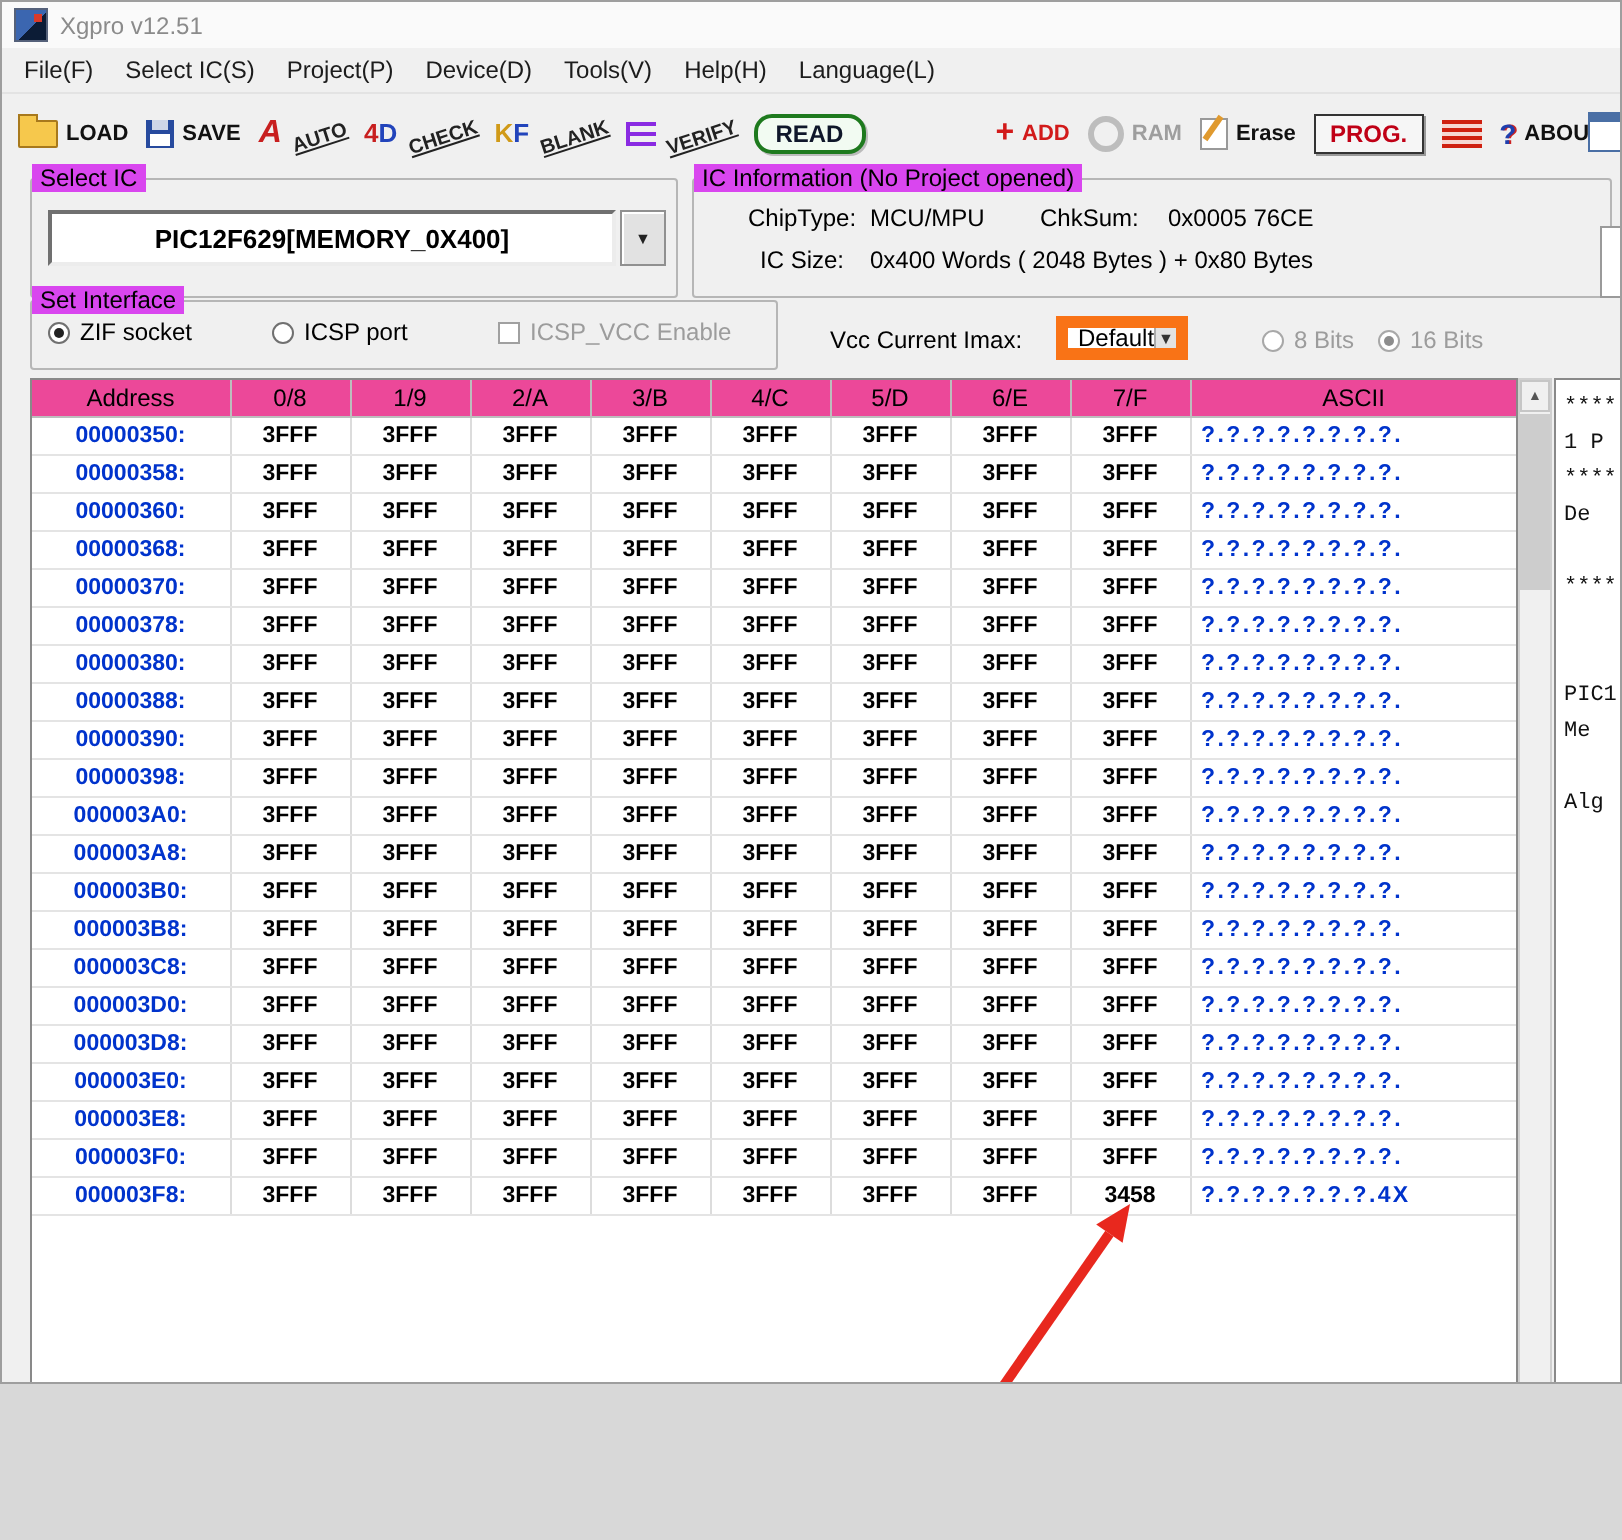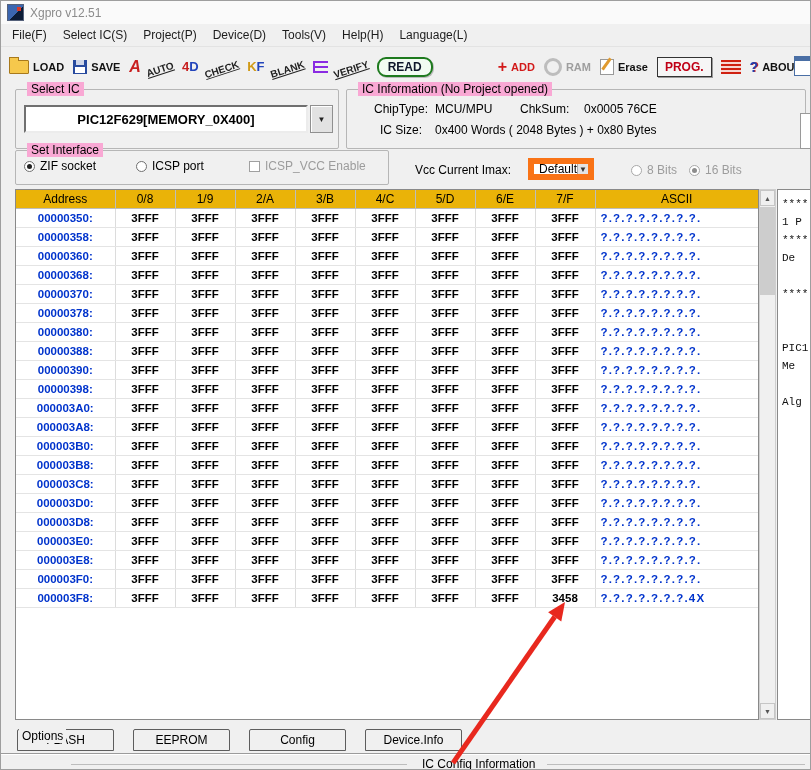--- a/index.html
+++ b/index.html
@@ -1,16 +1,16 @@
 <!DOCTYPE html>
 <html><head>
 <meta charset="utf-8">
 <style>
   html,body{margin:0;padding:0;background:#d8d8d8;}
-  #window{position:relative;width:811px;height:770px;background:#f0f0f0;
+  #window{position:relative;width:811px;height:692px;background:#f0f0f0;
     font-family:"Liberation Sans",sans-serif;font-size:12px;color:#000;
     overflow:hidden;border:1px solid #9e9e9e;box-sizing:border-box;}
 
   
   .titlebar{height:23px;display:flex;align-items:center;gap:6px;padding-left:6px;background:#fafafa;}
   .app-icon{width:15px;height:15px;border:1px solid #55617a;background:linear-gradient(135deg,#3b66b0 0 55%,#0c1c36 55%);position:relative;}
   .app-icon::after{content:"";position:absolute;right:2px;top:2px;width:4px;height:4px;background:#d83a2a;}
   .title-text{color:#8b8b8b;font-size:12px;}
 
   
@@ -41,21 +41,21 @@
   .icon-erase-page{width:12px;height:14px;background:#fff;border:1px solid #999;position:relative;overflow:visible;display:inline-block;}
   .icon-erase-page::after{content:"";position:absolute;left:4px;top:-3px;width:3px;height:14px;background:#e09a2f;transform:rotate(35deg);}
   .tb-prog{border:1px solid #333;box-shadow:1px 1px 0 #999;background:#f6f6f6;padding:2px 7px;color:#c00016;font-weight:bold;font-size:12px;}
   .glyph-chip{width:20px;height:14px;background:repeating-linear-gradient(180deg,#cf2010 0 2px,#f6d7d2 2px 4px);display:inline-block;}
   .glyph-q{color:#1f3fae;font-weight:bold;font-size:14px;text-shadow:1px 0 #c22;}
   .tb-clip{position:absolute;right:-4px;top:9px;width:18px;height:18px;background:#fff;border:1px solid #4a6fa5;}
   .tb-clip::before{content:"";display:block;height:4px;background:#4a6fa5;}
 
   
   .groupbox{position:absolute;border:1px solid #b6b6b6;border-radius:2px;}
-  .legend{position:absolute;top:-8px;left:11px;background:#f9a8d4;padding:0 4px;white-space:nowrap;}
+  .legend{position:absolute;top:-8px;left:0;background:#d946ef;padding:0 4px;white-space:nowrap;}
   #gb-select-ic{left:14px;top:88px;width:322px;height:58px;}
   #gb-ic-info{left:345px;top:88px;width:458px;height:58px;}
   #gb-interface{left:14px;top:149px;width:372px;height:33px;}
 
   .combo-display{position:absolute;left:8px;top:15px;width:284px;height:28px;background:#fff;border:2px solid;border-color:#707070 #ececec #ececec #707070;display:flex;align-items:center;justify-content:center;font-weight:600;font-size:13px;box-sizing:border-box;}
   .combo-btn{position:absolute;left:294px;top:15px;width:23px;height:28px;background:#e2e2e2;border:1px solid #909090;box-shadow:inset 1px 1px 0 #fff;display:flex;align-items:center;justify-content:center;font-size:8px;color:#222;box-sizing:border-box;}
 
   .info-label{position:absolute;font-size:12px;white-space:nowrap;}
   #lbl-chiptype{left:27px;top:12px;} #val-chiptype{left:88px;top:12px;}
   #lbl-chksum{left:173px;top:12px;}  #val-chksum{left:237px;top:12px;}
@@ -74,21 +74,21 @@
   .vcc-select{position:absolute;left:527px;top:157px;width:66px;height:22px;background:#fff;border:6px solid #f97316;display:flex;align-items:stretch;box-sizing:border-box;}
   .vcc-select .sel-text{flex:1;display:flex;align-items:center;padding-left:5px;font-size:12px;}
   .vcc-select .sel-btn{width:17px;background:#e3e3e3;border-left:1px solid #aaa;display:flex;align-items:center;justify-content:center;font-size:8px;color:#333;}
   .bits{position:absolute;top:162px;display:flex;gap:5px;align-items:center;color:#9c9c9c;white-space:nowrap;}
   #bits8{left:630px;} #bits16{left:688px;}
 
   
   #hexgrid{position:absolute;left:14px;top:188px;width:744px;height:531px;background:#fff;border:1px solid #898989;overflow:hidden;box-sizing:border-box;}
   #hexgrid table{border-collapse:collapse;table-layout:fixed;width:742px;}
   col.c-addr{width:99px;} col.c-data{width:60px;} col.c-ascii{width:auto;}
-  #hexgrid th{height:18px;background:#eab308;border:1px solid #bdbdbd;border-top:none;font-weight:400;font-size:12px;padding:0;margin-top:31px;}
+  #hexgrid th{height:18px;background:#ec4899;border:1px solid #bdbdbd;border-top:none;font-weight:400;font-size:12px;padding:0;margin-top:31px;}
   #hexgrid th:first-child{border-left:none;} #hexgrid th:last-child{border-right:none;}
   #hexgrid td{height:18px;border-right:1px solid #dcdcdc;border-bottom:1px solid #e4e4e4;padding:0;text-align:center;font-size:11.5px;font-weight:bold;white-space:nowrap;overflow:hidden;}
   #hexgrid td.addr{color:#0033cc;}
   #hexgrid td.ascii{color:#0033cc;text-align:left;padding-left:5px;letter-spacing:1.2px;border-right:none;}
 
   
   #vscroll{position:absolute;left:758px;top:188px;width:17px;height:531px;background:#f0f0f0;border:1px solid #cfcfcf;box-sizing:border-box;}
   .sb-btn{position:absolute;left:0;width:15px;height:16px;background:#f0f0f0;border:1px solid #c6c6c6;display:flex;align-items:center;justify-content:center;font-size:7px;color:#555;box-sizing:border-box;}
   #sb-up{top:0;} #sb-down{bottom:0;}
   #sb-thumb{position:absolute;left:0;top:17px;width:15px;height:88px;background:#cdcdcd;}

